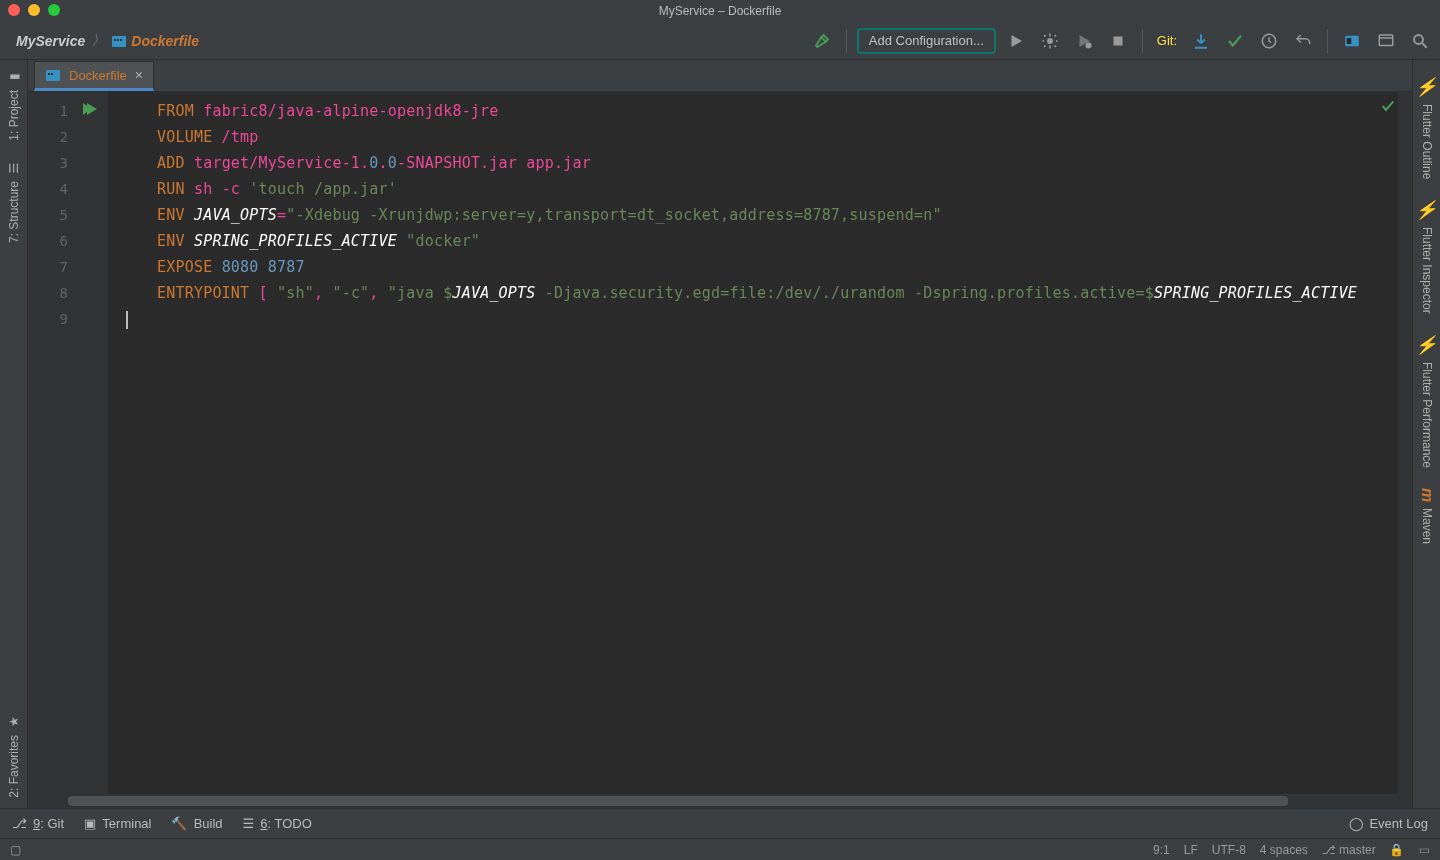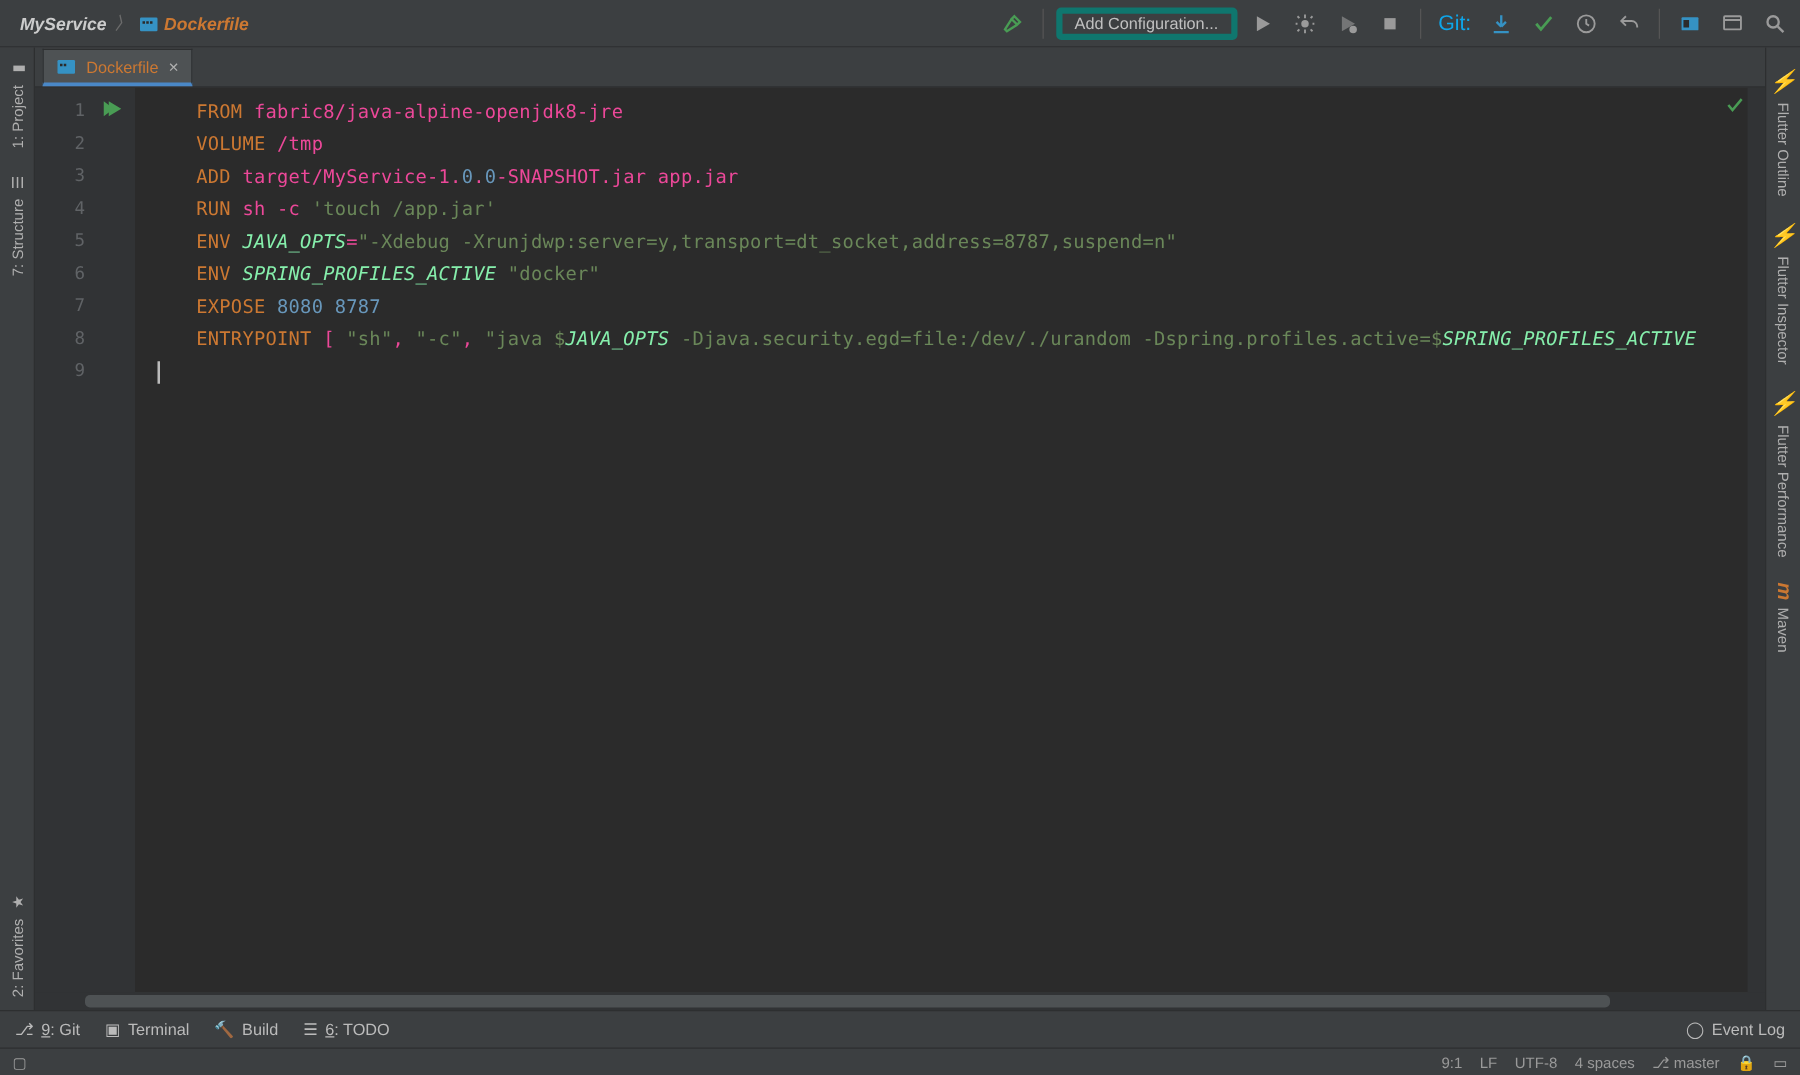--- a/index.html
+++ b/index.html
@@ -15,22 +15,22 @@
 .navbar { height:38px; display:flex; align-items:center; padding:0 6px; border-bottom:1px solid #2d2f30; }
 .breadcrumb { display:flex; align-items:center; padding:0 10px; font-size:14px; font-weight:600; color:#CCCCCC; gap:4px;font-style:italic; }
 .chevron-sep { color:#6b6b6b; padding:0 2px; }
 .file-icon-small { width:16px; height:16px; display:inline-block; position:relative; }
 .file-icon-small svg { width:16px; height:16px; }
 .nav-right { margin-left:auto; display:flex; align-items:center; gap:6px; }
 .nav-icon-btn { width:28px; height:28px; display:flex; align-items:center; justify-content:center; color:#9a9a9a; cursor:pointer; }
 .nav-icon-btn.green { color:#499C54; }
 .nav-icon-btn svg { width:18px; height:18px; }
 .nav-div { width:1px; height:24px; background:#555; margin:0 4px; }
-.config-btn { height:26px; padding:0 10px; border:5px solid #0f766e; border-radius:4px; color:#C0C0C0; font-size:13px; display:flex; align-items:center; cursor:pointer; }
-.git-label { color:#0ea5e9; font-size:17px; margin-left:4px; margin-right:4px; }
+.config-btn { height:26px; padding:0 10px; border:2px solid #0f766e; border-radius:4px; color:#C0C0C0; font-size:13px; display:flex; align-items:center; cursor:pointer; }
+.git-label { color:#fde047; font-size:13px; margin-left:4px; margin-right:4px; }
 .git-down { color:#3592C4; }
 .git-check { color:#499C54; }
 
 .work-area { flex:1; display:flex; min-height:0; }
 
 .left-gutter { width:28px; background:#3C3F41; border-right:1px solid #2d2f30; display:flex; flex-direction:column; align-items:center; }
 .lg-item { writing-mode:vertical-rl; transform:rotate(180deg); font-size:12px; color:#AFAFAF; padding:10px 0; display:flex; align-items:center; gap:6px; cursor:pointer; }
 .lg-item .ic { transform:rotate(90deg); }
 .lg-spacer { flex:1; }
 
@@ -49,21 +49,21 @@
 .editor { flex:1; display:flex; background:#2B2B2B; min-height:0; position:relative; }
 .line-numbers { width:48px; background:#313335; color:#606366; font-family:Menlo,Consolas,monospace; font-size:14px; text-align:right; padding:6px 8px 0 0; line-height:26px; }
 .run-gutter { width:32px; background:#313335; padding-top:6px; line-height:26px; text-align:center; position:relative; }
 .run-mark { color:#499C54; font-size:12px; position:absolute; top:8px; left:6px; }
 .run-mark svg{ width:16px; height:16px; }
 .code-area { flex:1; padding:6px 0 0 18px; font-family:Menlo,Consolas,monospace; font-size:15px; line-height:26px; letter-spacing:0.2px; white-space:pre; overflow:hidden; color:#A9B7C6; position:relative; }
 .cursor-caret { display:inline-block; width:2px; height:18px; background:#BBBBBB; vertical-align:middle; }
 .hl-key { color:#CC7832; font-weight:500;margin-left:31px; }
 .hl-str { color:#6A8759; }
 .hl-num { color:#6897BB; }
-.hl-var { color:#86efac; font-style:italic; }
+.hl-var { color:#ffffff; font-style:italic; }
 .hl-plain { color:#ec4899; }
 
 .right-marks { width:14px; background:#313335; }
 .inspection-ok { position:absolute; top:6px; right:16px; color:#499C54; }
 
 .hscroll { height:14px; background:#313335; display:flex; align-items:center; position:relative; }
 .hscroll-thumb { position:absolute; left:40px; height:10px; width:1220px; background:#4E5254; border-radius:4px; top:2px; }
 
 .bottom-tools { height:30px; background:#3C3F41; border-top:1px solid #2d2f30; display:flex; align-items:center; padding:0 12px; gap:20px; font-size:13px; }
 .bt-item { display:flex; align-items:center; gap:6px; cursor:pointer; color:#BBBBBB; }
@@ -71,20 +71,28 @@
 
 .status-bar { height:22px; background:#3C3F41; border-top:1px solid #2d2f30; display:flex; align-items:center; padding:0 10px; font-size:12px; color:#9a9a9a; gap:14px; }
 .sb-spacer { flex:1; }
 .underline { text-decoration:underline; }
 </style>
 </head>
 <body>
 
 <div class="window">
 
+  <div class="titlebar">
+    <div class="traffic-lights">
+      <div class="tl red"></div>
+      <div class="tl yellow"></div>
+      <div class="tl green"></div>
+    </div>
+    <span class="title-text">MyService – Dockerfile</span>
+  </div>
 
   <div class="navbar">
     <div class="breadcrumb">
       <span>MyService</span>
       <span class="chevron-sep">〉</span>
       <span class="file-icon-small">
         <svg viewBox="0 0 16 16">
             <rect x="1" y="3" width="14" height="11" rx="1" fill="#3592C4"></rect>
             <rect x="3" y="6" width="2" height="2" fill="#2B2B2B"></rect>
             <rect x="6" y="6" width="2" height="2" fill="#2B2B2B"></rect>

